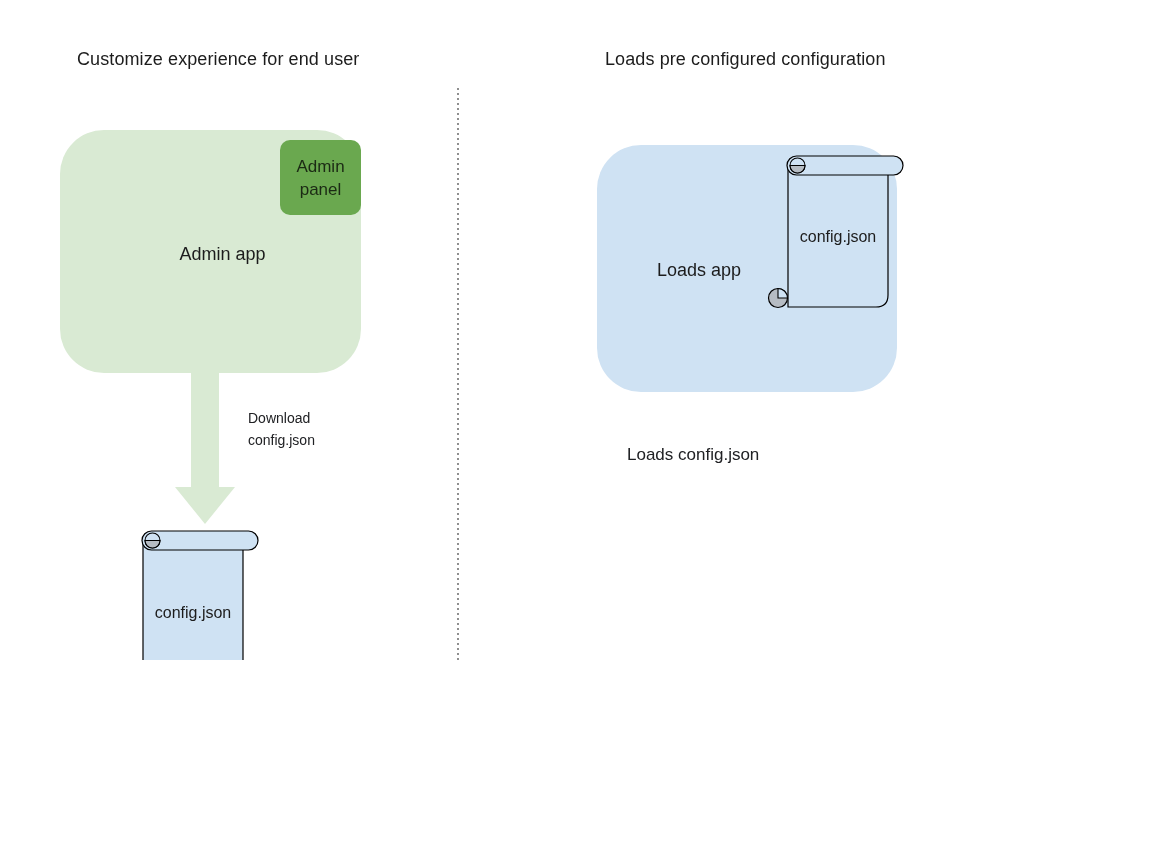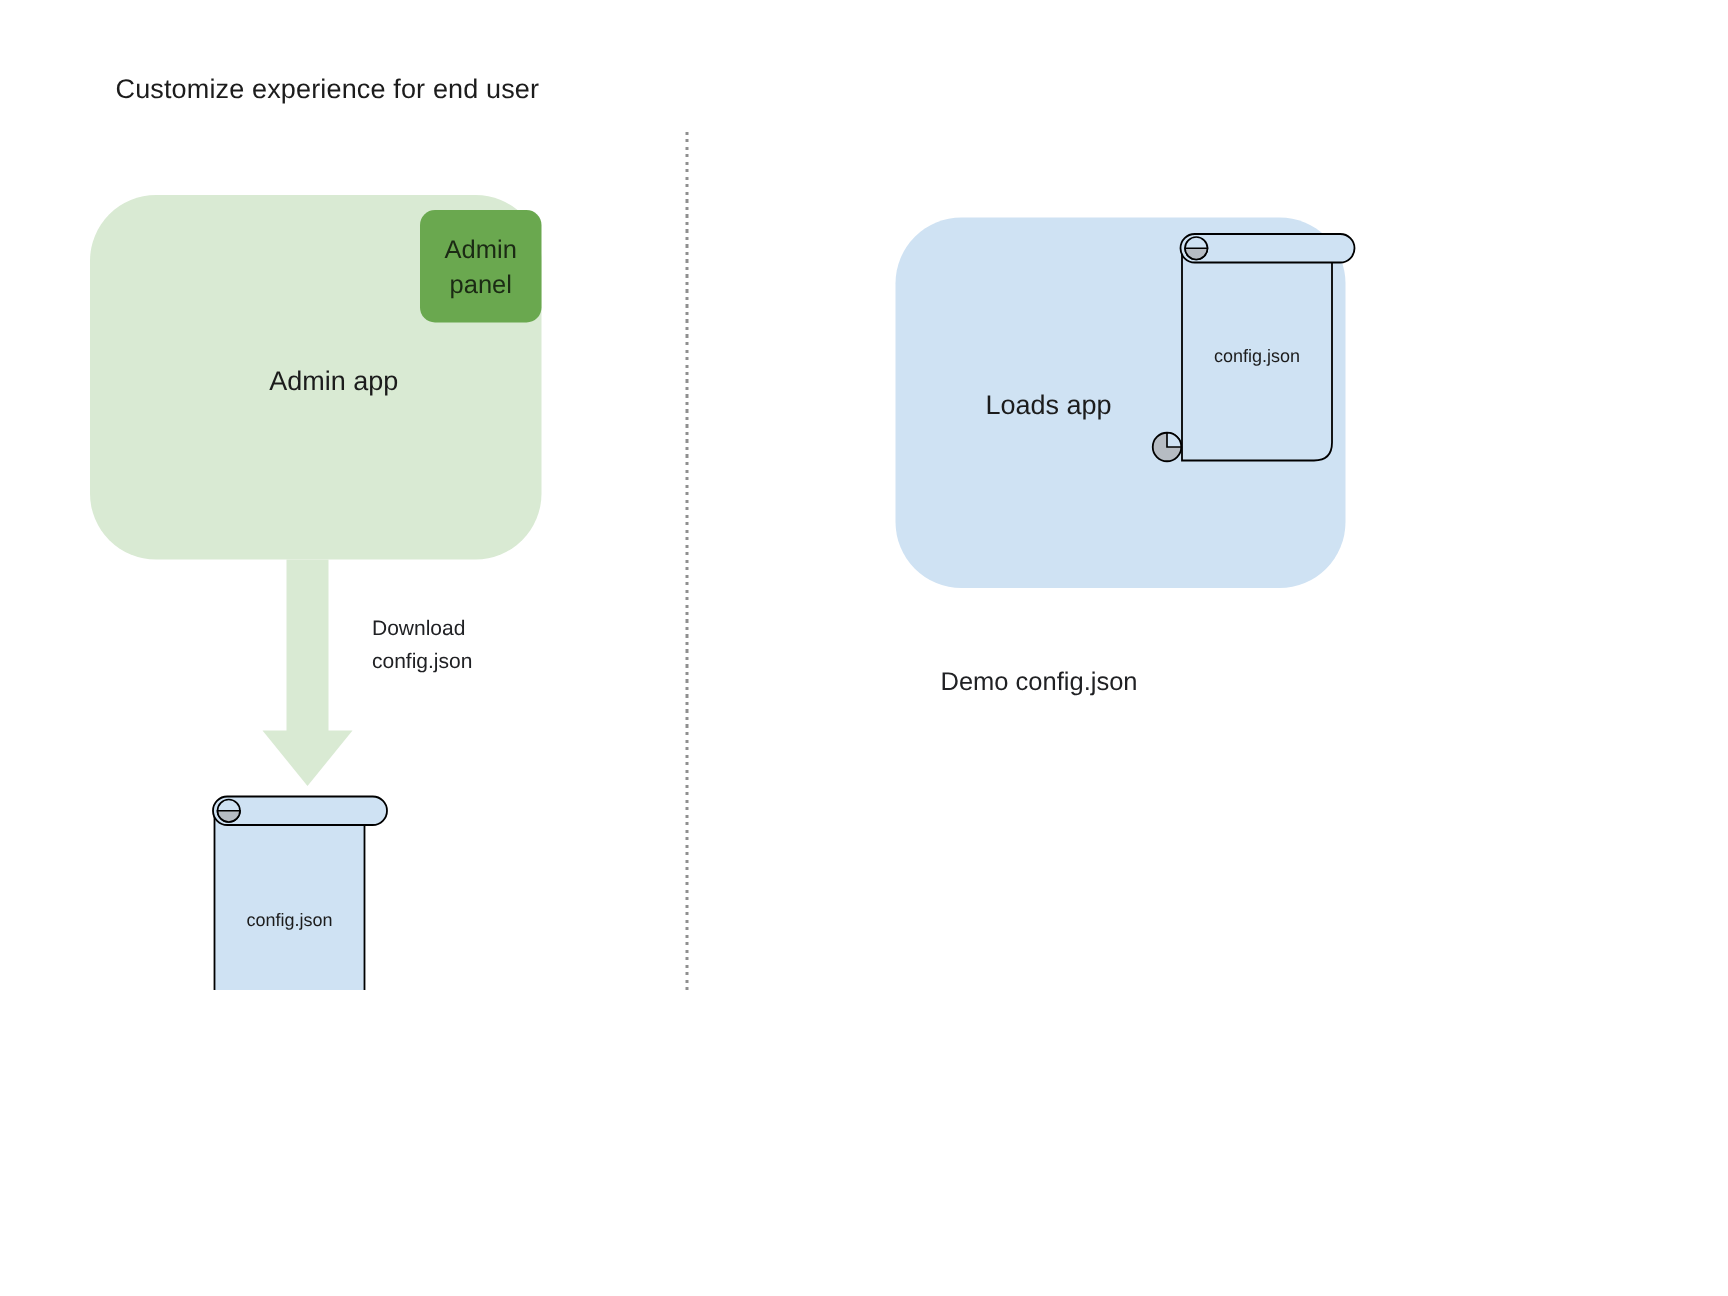--- a/index.html
+++ b/index.html
@@ -15,21 +15,21 @@
   #admin-badge{
     left:280px;top:140px;width:81px;height:75px;border-radius:10px;background:#6aa84f;
     display:flex;align-items:center;justify-content:center;text-align:center;
     font-size:17px;line-height:23px;color:#1b2a14;
   }
   .app-label{font-size:18px;line-height:22px;color:#1c1c1c;}
   #admin-label{left:60px;top:243px;width:301px;text-align:center;padding-left:12px;}
   #demo-label{left:657px;top:259px;}
   #download-label{left:248px;top:407px;width:100px;font-size:14px;line-height:22px;}
   #caption-right{left:627px;top:444px;font-size:17px;line-height:22px;}
-  .scroll-label{font-size:12px;line-height:20px;text-align:center;color:#1c1c1c;}
+  .scroll-label{font-size:16px;line-height:20px;text-align:center;color:#1c1c1c;}
   #scroll-left-label{left:143px;top:603px;width:100px;}
   #scroll-right-label{left:788px;top:227px;width:100px;}
   #divider{
     left:457px;top:88px;width:2px;height:599px;
     background:repeating-linear-gradient(to bottom,#8f8f8f 0 2px,transparent 2px 5px);
   }
   #title-left{left:77px;top:48px;}
   #title-right{left:605px;top:48px;}
   svg{display:block;overflow:visible;}
 </style>
@@ -59,30 +59,31 @@
     <circle cx="15" cy="147" r="9.5" fill="#b6bcc3" stroke="#000" stroke-width="1.2"></circle>
     <path d="M15 147 V137.5 A9.5 9.5 0 0 1 24.5 147 Z" fill="#cfe2f3" stroke="#000" stroke-width="1.1"></path>
     <rect x="24" y="5" width="116" height="19" rx="9.5" fill="#cfe2f3" stroke="#000" stroke-width="1.2"></rect>
     <circle cx="34.5" cy="14.5" r="7.5" fill="#cfe2f3" stroke="#000" stroke-width="1.1"></circle>
     <path d="M27 14.5 A7.5 7.5 0 0 0 42 14.5 Z" fill="#b6bcc3" stroke="#000" stroke-width="1.1"></path>
   </svg>
   <div class="abs scroll-label" id="scroll-left-label">config.json</div>
 
   <div class="abs" id="divider"></div>
 
+  <div class="abs section-title" id="title-right">Loads pre configured configuration</div>
 
   <div class="abs app-box" id="demo-box"></div>
 
   <div class="abs app-label" id="demo-label">Loads app</div>
 
   <svg class="abs" style="left:763px;top:151px;" width="150" height="160" viewBox="0 0 150 160" aria-hidden="true">
     <path d="M25 15 V156 H113 Q125 156 125 144 V15 Z" fill="#cfe2f3" stroke="#000" stroke-width="1.2"></path>
     <circle cx="15" cy="147" r="9.5" fill="#b6bcc3" stroke="#000" stroke-width="1.2"></circle>
     <path d="M15 147 V137.5 A9.5 9.5 0 0 1 24.5 147 Z" fill="#cfe2f3" stroke="#000" stroke-width="1.1"></path>
     <rect x="24" y="5" width="116" height="19" rx="9.5" fill="#cfe2f3" stroke="#000" stroke-width="1.2"></rect>
     <circle cx="34.5" cy="14.5" r="7.5" fill="#cfe2f3" stroke="#000" stroke-width="1.1"></circle>
     <path d="M27 14.5 A7.5 7.5 0 0 0 42 14.5 Z" fill="#b6bcc3" stroke="#000" stroke-width="1.1"></path>
   </svg>
   <div class="abs scroll-label" id="scroll-right-label">config.json</div>
 
-  <div class="abs" id="caption-right">Demo config.json</div>
+  <div class="abs" id="caption-right">Loads config.json</div>
 
 </div>
 
 </body></html>

